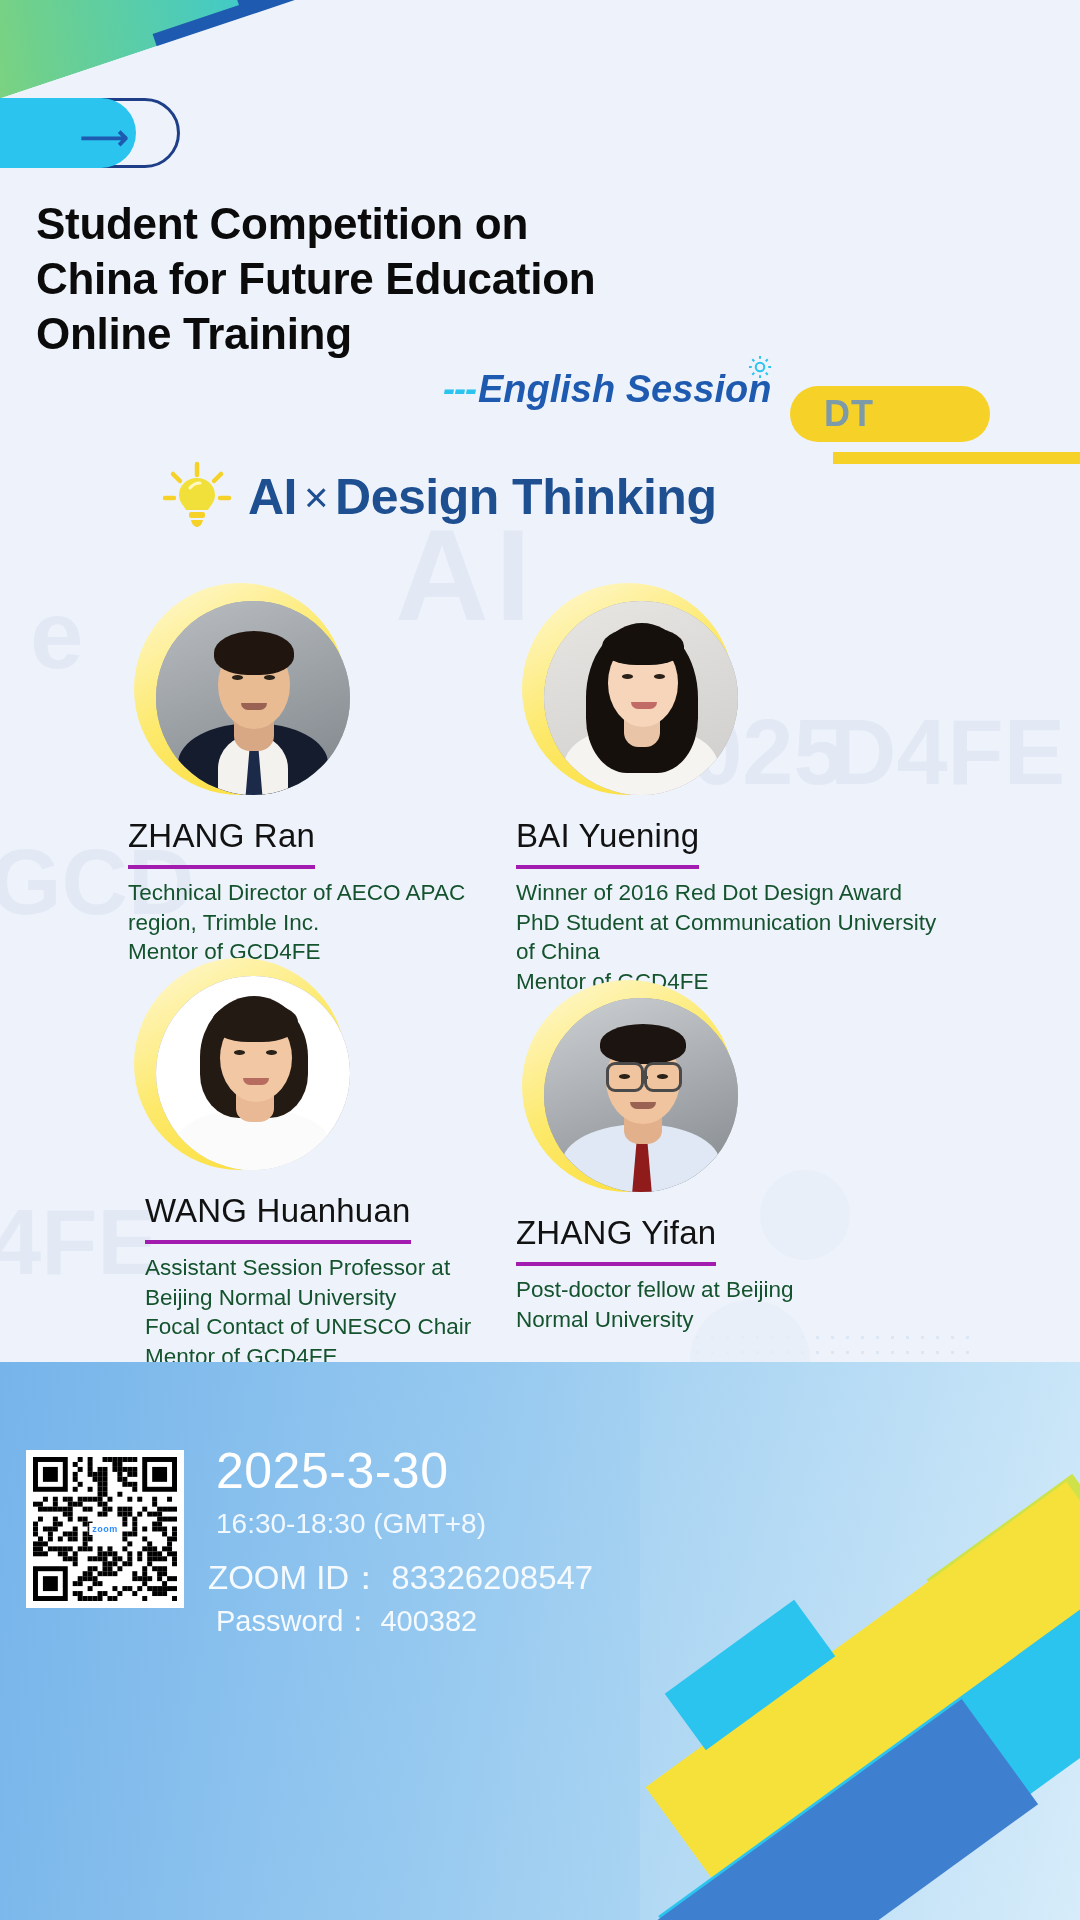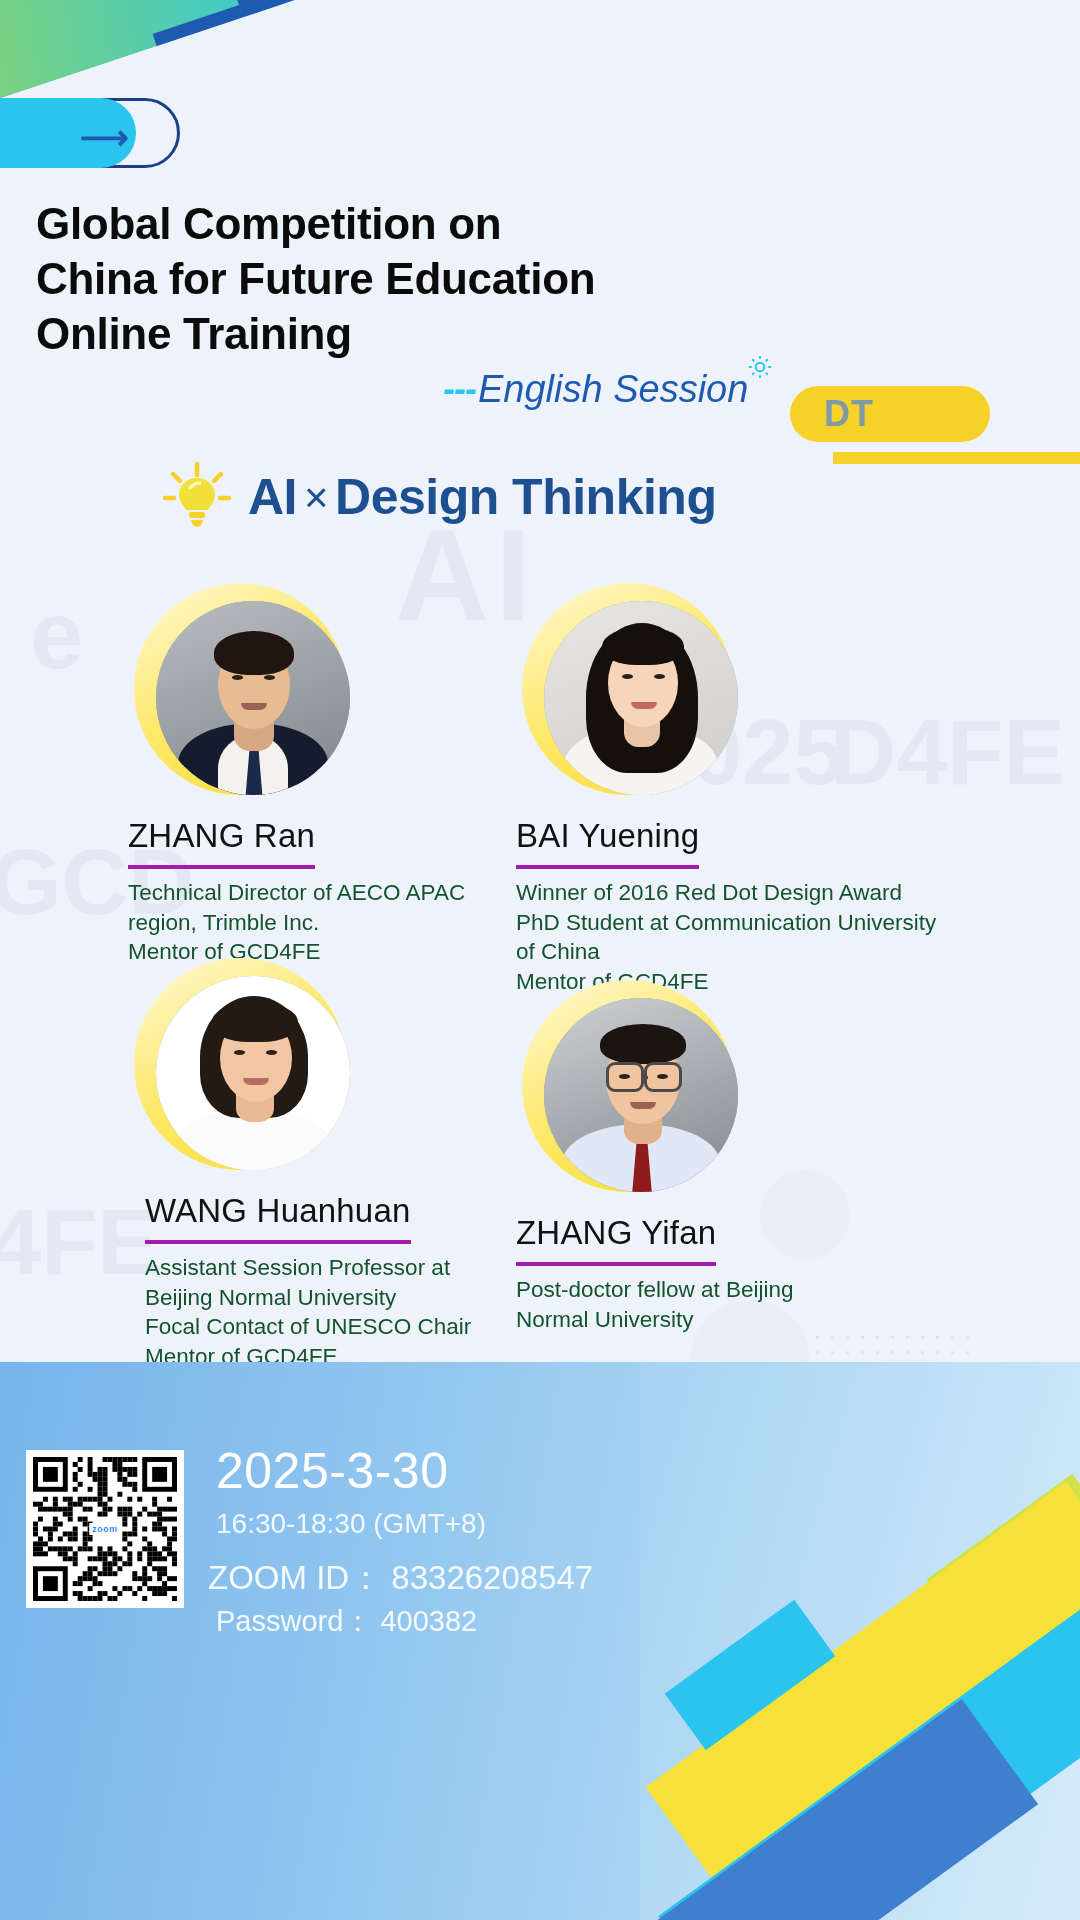--- a/index.html
+++ b/index.html
@@ -109,21 +109,21 @@
   .headline {
     position:absolute; left:36px; top:196px; width:700px;
     font-size:44px; font-weight:700; color:#0b0b0b; line-height:1.25;
     letter-spacing:-.3px;
   }
   .headline div { white-space:nowrap; }
 
   .session-wrap { position:absolute; left:443px; top:368px; display:flex; align-items:flex-start; }
   .session-dash { color:#2bc4ef; font-size:36px; font-weight:700; font-style:italic; letter-spacing:-1px; margin-right:2px;}
   .session-text {
-    color:#1e5bb0; font-size:38px; font-weight:400; font-style:italic;
+    color:#1e5bb0; font-size:38px; font-weight:700; font-style:italic;
   }
   .gear-icon { position:absolute; left:745px; top:352px; width:30px; height:30px; }
 
   .dt-badge {
     position:absolute; left:790px; top:386px; width:200px; height:56px;
     background:#f6d228; border-radius:28px;
     color:#7d9aa8; font-size:36px; font-weight:700;
     display:flex; align-items:center; padding-left:34px; letter-spacing:1px;
   }
   .dt-bar { position:absolute; left:833px; top:452px; width:250px; height:12px; background:#f6d228; }
@@ -246,21 +246,21 @@
     <div class="yr2025">2025</div>
 
     <div class="white-wedge"></div>
 
     <div class="arrow-ring"></div>
     <div class="arrow-pill"></div>
     <div class="arrow-glyph">⟶</div>
   </div>
 
   <div class="headline">
-    <div>Global Competition on</div>
+    <div>Student Competition on</div>
     <div>China for Future Education</div>
     <div>Online Training</div>
   </div>
 
   <div class="session-wrap">
     <span class="session-dash">---</span>
     <span class="session-text">English Session</span>
   </div>
 
   <svg class="gear-icon" viewBox="0 0 24 24">

